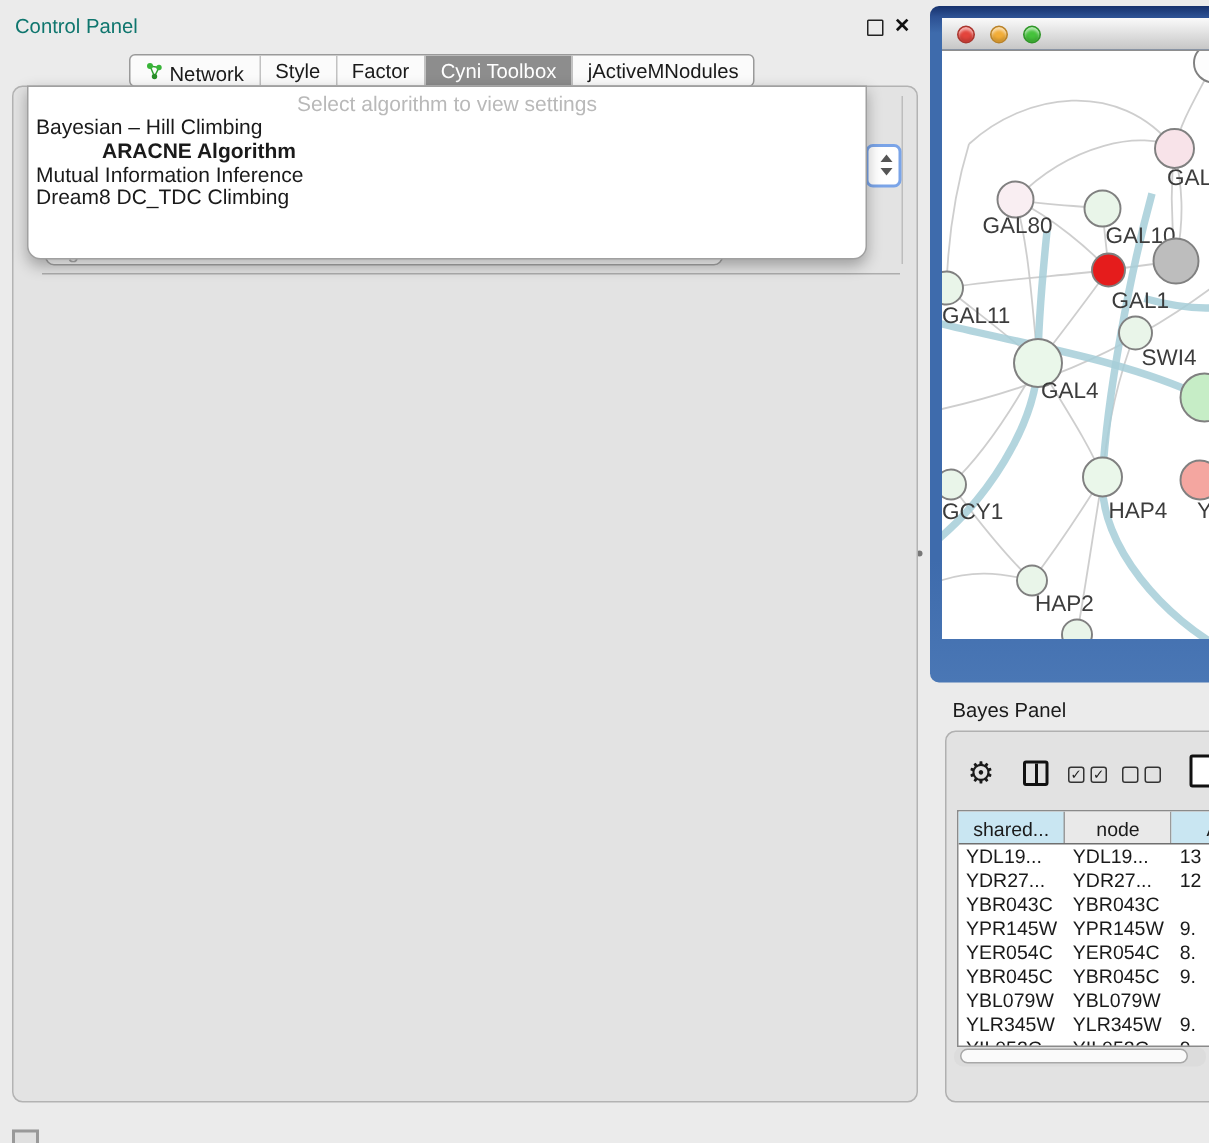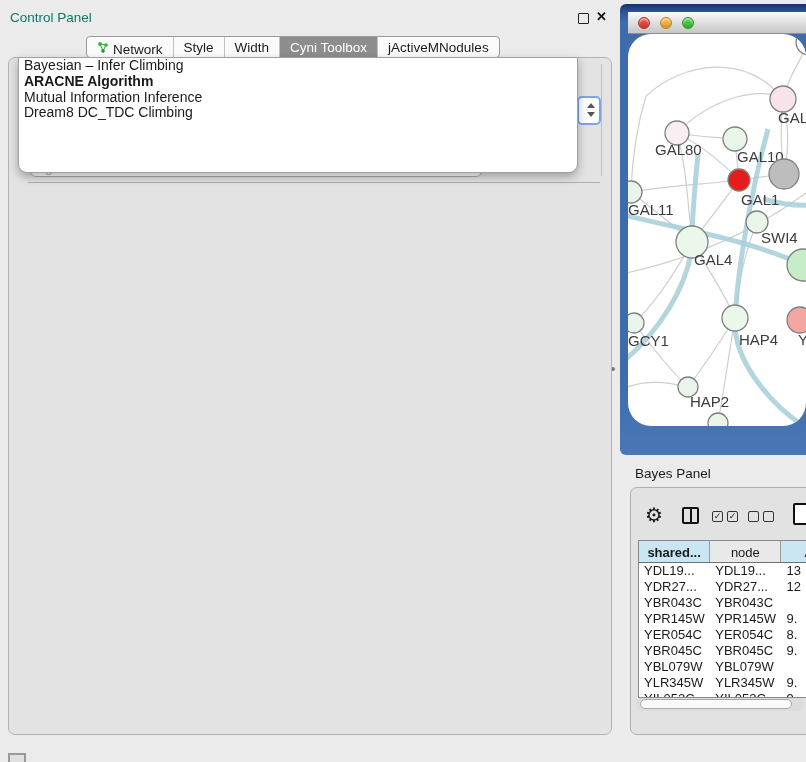--- a/index.html
+++ b/index.html
@@ -31,21 +31,21 @@
   #combo-sliver span { position:absolute; left:14px; top:2px; font-size:14px; color:#b4b4b4; white-space:nowrap; }
   #focus-frag { left:577px; top:96px; width:24px; height:29px; background:#fff;
     border:2px solid #7aa4e8; border-radius:5px; z-index:2; }
   #focus-frag .stp { position:absolute; right:4px; top:5px; }
 
   
   #algo-dd { left:18px; top:57px; width:560px; height:116px; background:#fff;
     border:1px solid #a0a0a0; border-radius:0 0 9px 9px; box-shadow:0 4px 10px rgba(0,0,0,.3); z-index:5; }
   #algo-dd-header { text-align:center; color:#b9b9b9; font-size:14px; padding-top:3px; }
   .algo-item { font-size:14px; line-height:15.8px; padding-left:5px; white-space:nowrap; }
-  .algo-item.bold { font-weight:bold; }
+  .algo-item.bold { font-weight:bold;margin-left:44px; }
 
   
   .group { position:absolute; border:1px solid #a8a8a8; border-radius:2px;
     box-shadow:inset 0 0 0 1px rgba(255,255,255,.6); }
   .group-label { position:absolute; background:#e3e3e3; padding:0 4px; font-size:13px; white-space:nowrap; }
   .blue { color:#2121cc; }
   .green { color:#33cc33; }
   #cyni-group { left:15px; top:190px; width:589px; height:481px; }
   #cyni-label { left:22px; top:183px; }
 
@@ -95,21 +95,21 @@
   
   #net-frame { left:620px; top:4px; width:186px; height:451px; border-radius:6px 0 0 6px;
     background:linear-gradient(180deg,#16316c 0px,#2c5092 7px,#3e6bac 18px,#3e6bac 82%,#4a77b5 100%); }
   #net-titlebar { left:628px; top:12px; width:178px; height:22px;
     background:linear-gradient(#fafafa,#c6c6c6); border-bottom:1px solid #8e8e8e; }
   .tl { position:absolute; top:5px; width:12px; height:12px; border-radius:50%;
     box-shadow:inset 0 2px 2px rgba(255,255,255,.6), inset 0 -2px 2px rgba(0,0,0,.15); }
   #tl-red { left:10px; background:#e3443c; border:1px solid #a8362f; }
   #tl-yellow { left:32px; background:#f2ad38; border:1px solid #b8822a; }
   #tl-green { left:54px; background:#45c23b; border:1px solid #2f9428; }
-  #net-canvas { left:628px; top:34px; width:178px; height:392px; background:#fff; overflow:hidden;border-radius:23px; }
+  #net-canvas { left:628px; top:34px; width:178px; height:392px; background:#fff; overflow:hidden; }
   #net-canvas svg { display:block; }
 
   
   #tp-title { left:635px; top:466px; font-size:13.5px; }
   #tp-outer { left:630px; top:487px; width:200px; height:248px; background:#e2e2e2;
     border:1px solid #b0b0b0; border-radius:7px; }
   #tp-gear { left:645px; top:503px; font-size:20px; color:#1a1a1a; }
   #tp-cols { left:682px; top:507px; width:17px; height:17px; border:2px solid #111; border-radius:2px; }
   #tp-cols:before { content:""; position:absolute; left:6px; top:0; width:2px; height:13px; background:#111; }
   .cb-pair { position:absolute; top:511px; display:flex; gap:4px; }
@@ -149,21 +149,21 @@
           <circle cx="3" cy="3" r="2" fill="#38b438"></circle>
           <circle cx="9" cy="4" r="1.8" fill="#38b438"></circle>
           <circle cx="6" cy="10" r="1.8" fill="#2a8f2a"></circle>
         </svg></span>
       <span>Network</span>
     </div>
     <div class="tab">
       <span>Style</span>
     </div>
     <div class="tab">
-      <span>Width</span>
+      <span>Factor</span>
     </div>
     <div class="tab sel">
       <span>Cyni Toolbox</span>
     </div>
     <div class="tab">
       <span>jActiveMNodules</span>
     </div>
   </div>
 
 <div class="abs" id="outer-panel"></div>
@@ -171,22 +171,23 @@
 <div class="abs" id="hidden-vline"></div>
 
 <div class="abs" id="combo-sliver">
   <span>gal-filtered sif default node</span>
 </div>
 <div class="abs" id="focus-frag">
     <span class="stp"></span>
   </div>
 
 <div class="abs" id="algo-dd">
+  <div id="algo-dd-header">Select algorithm to view settings</div>
   <div id="algo-items">
-      <div class="algo-item">Bayesian – Infer Climbing</div>
+      <div class="algo-item">Bayesian – Hill Climbing</div>
       <div class="algo-item bold">ARACNE Algorithm</div>
       <div class="algo-item">Mutual Information Inference</div>
       <div class="algo-item">Dream8 DC_TDC Climbing</div>
     </div>
 </div>
 
 <div class="group" id="cyni-group"></div>
 <span class="group-label abs" id="cyni-label">Cyni Algorithm Settings</span>
 
 <div class="group" style="left:25px; top:218px; width:556px; height:172px;"></div>
@@ -346,21 +347,21 @@
     <span class="cb">✓</span>
   </span>
 <span class="cb-pair" style="left:748px;">
     <span class="cb"></span>
     <span class="cb"></span>
   </span>
 <span class="abs" id="tp-doc"></span>
 
 <div class="abs" id="tp-table">
   <div id="tp-head">
-      <div class="th hl" style="width: 77px; font-weight: bold;">shared...</div>
+      <div class="th hl" style="width: 77px;">shared...</div>
       <div class="th" style="width: 77px;">node</div>
       <div class="th hl" style="width: 60px;">A</div>
     </div>
   <div id="tp-body">
       <div class="tr">
         <div class="td" style="width: 77px;">YDL19...</div>
         <div class="td" style="width: 77px;">YDL19...</div>
         <div class="td" style="width: 60px;">13</div>
       </div>
       <div class="tr">

